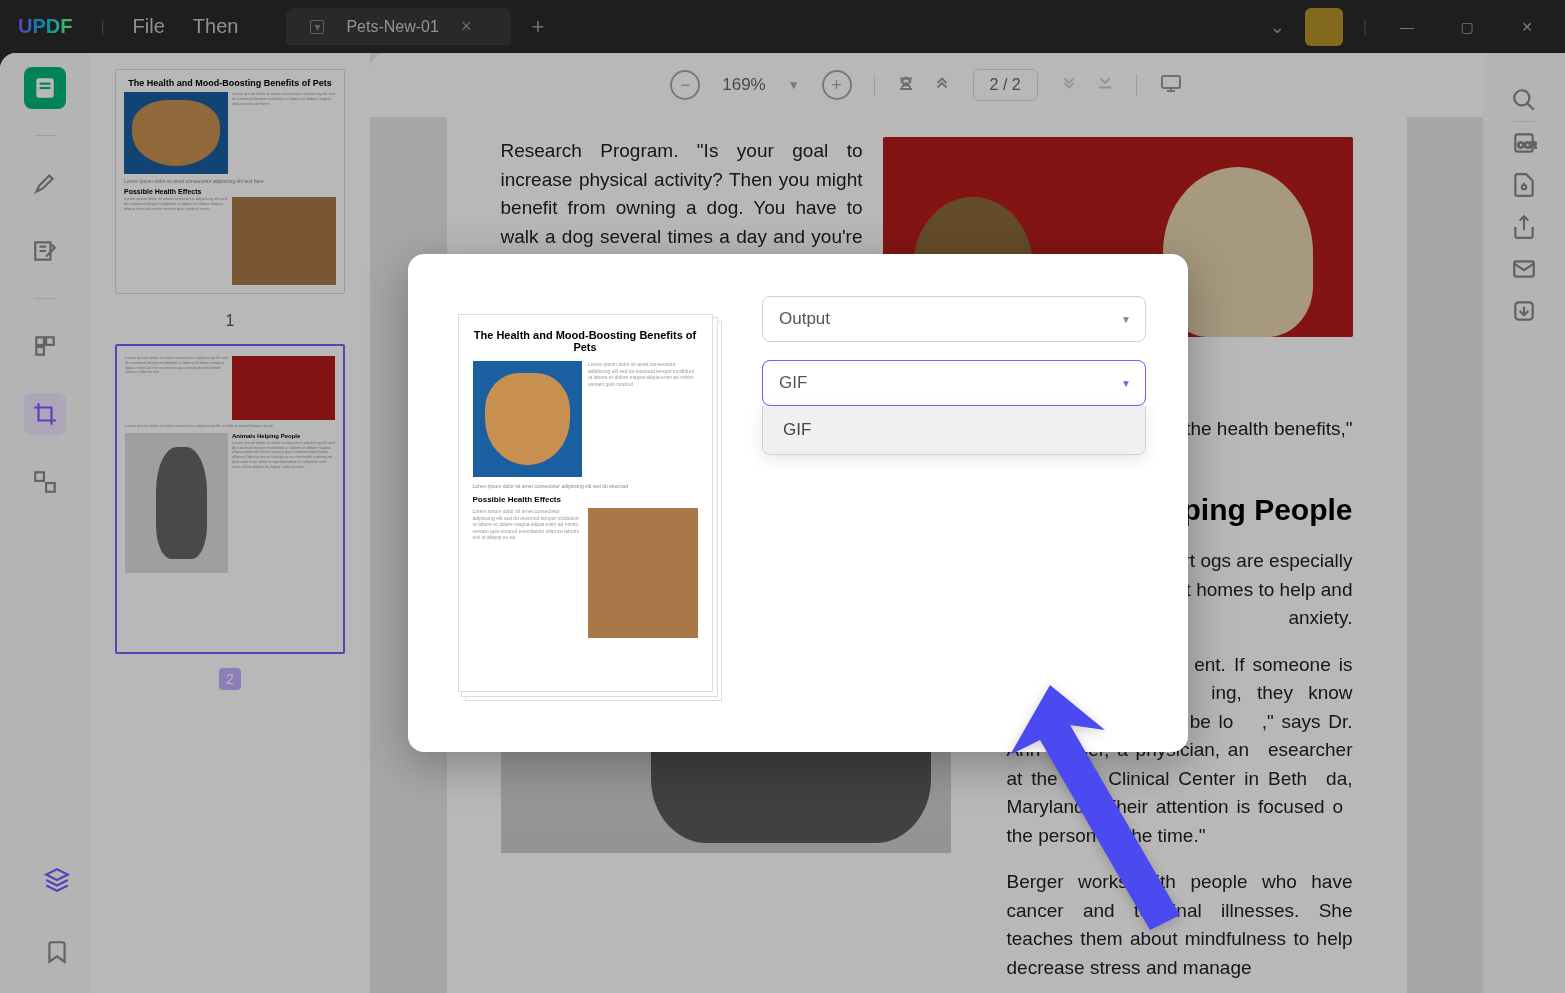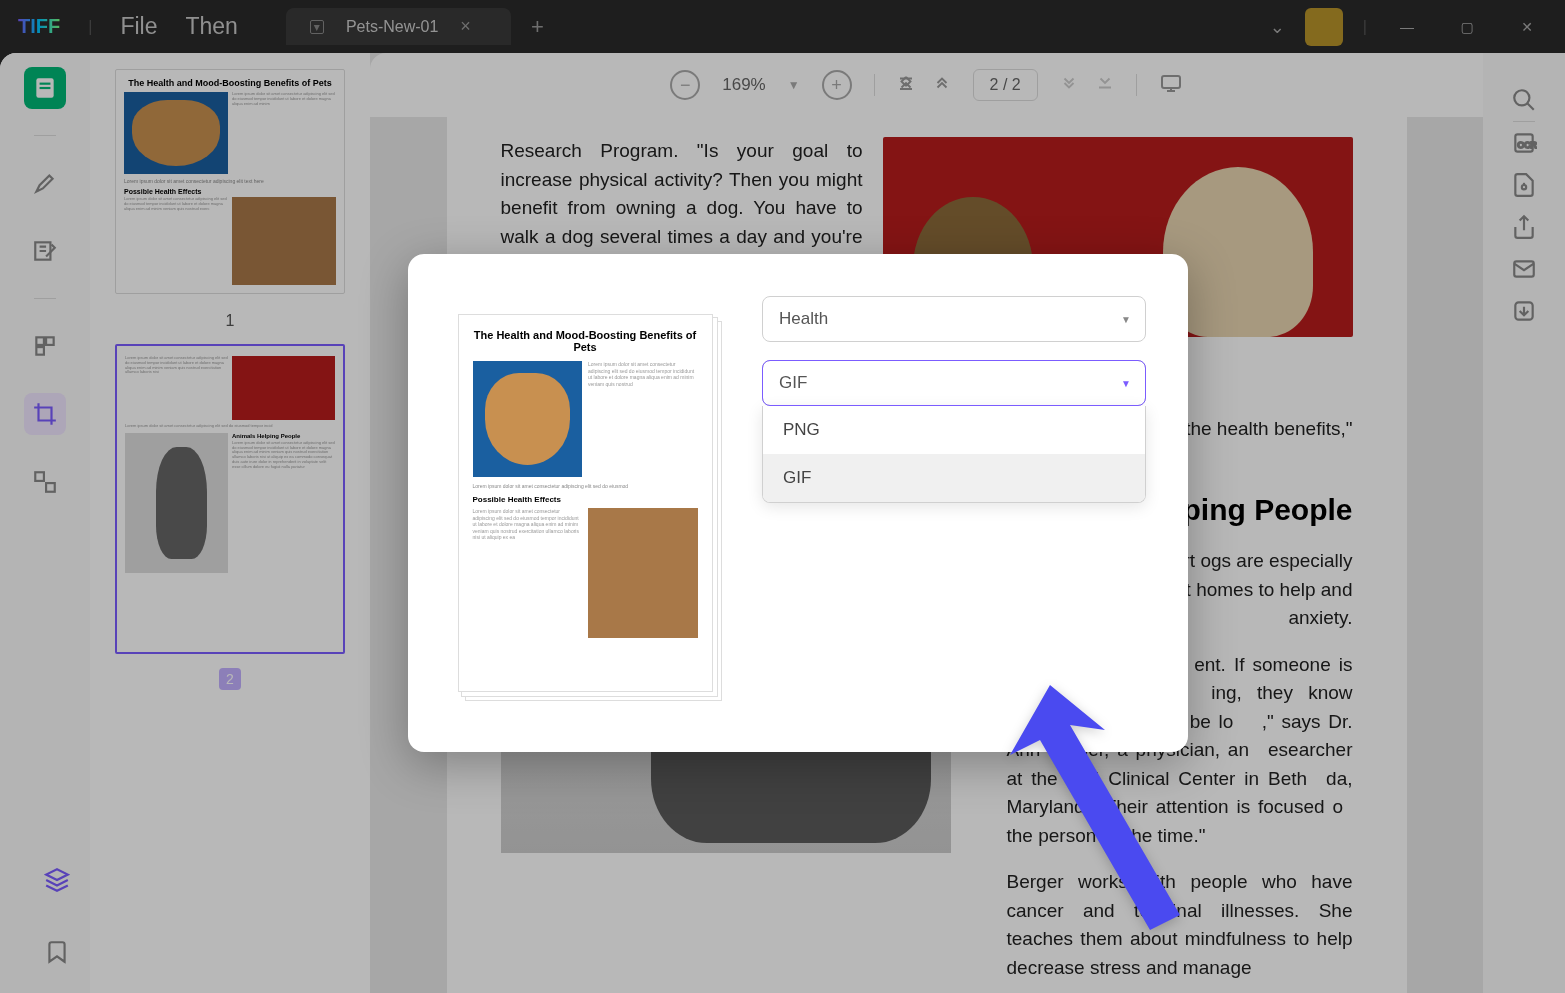--- a/index.html
+++ b/index.html
@@ -1,20 +1,20 @@
 <!DOCTYPE html>
 <html><head>
 <meta charset="utf-8">
 <style>
 * { margin: 0; padding: 0; box-sizing: border-box; font-family: -apple-system, BlinkMacSystemFont, "Segoe UI", sans-serif; }
 body { width: 1565px; height: 993px; background: #2a2a2a; overflow: hidden; position: relative; }
 
 .titlebar { height: 53px; background: #2a2a2a; display: flex; align-items: center; padding: 0 18px; gap: 28px; }
 .logo { font-size: 20px; font-weight: 700; background: linear-gradient(90deg,#7b5cff,#00c8ff,#7eff7e); -webkit-background-clip: text; -webkit-text-fill-color: transparent; }
-.menu-item { color: #c8c8c8; font-size: 23px; cursor: pointer; text-align: right; }
+.menu-item { color: #c8c8c8; font-size: 20px; cursor: pointer; text-align: right; }
 .tab-area { display: flex; align-items: center; margin-left: 20px; gap: 12px; }
 .tab { background: #3a3a3a; border-radius: 8px 8px 0 0; padding: 8px 40px 8px 24px; display: flex; align-items: center; gap: 22px; position: relative; }
 .tab-add-icon { width: 14px; height: 14px; border: 1px solid #888; border-radius: 2px; display: flex; align-items: center; justify-content: center; color: #888; font-size: 12px; }
 .tab-title { color: #ccc; font-size: 16px; }
 .tab-close { color: #999; font-size: 18px; cursor: pointer; }
 .tab-add { color: #999; font-size: 22px; font-weight: 300; cursor: pointer; margin-left: 8px; }
 .window-controls { margin-left: auto; display: flex; align-items: center; gap: 20px; }
 .chev { color:#aaa; font-size:18px; }
 .user-badge { width: 38px; height: 38px; border-radius: 6px; background: #b8942a; }
 .win-btn { width: 40px; height: 30px; color: #aaa; display: flex; align-items: center; justify-content: center; font-size: 14px; cursor: pointer; }
@@ -73,21 +73,21 @@
 
 .arrow-cursor { position: absolute; left: 1010px; top: 685px; z-index: 100; }
 .arrow-svg { width: 200px; filter: drop-shadow(0 3px 6px rgba(0,0,0,0.2)); }
 
 .bottom-tools { position: absolute; left: 36px; bottom: 20px; display:flex; flex-direction: column; gap: 30px; }
 </style>
 </head>
 <body>
 
 <div class="titlebar">
-  <span class="logo">TIFF</span>
+  <span class="logo">UPDF</span>
   <span style="color:#555">|</span>
   <span class="menu-item">File</span>
   <span class="menu-item">Then</span>
   <div class="tab-area">
     <div class="tab">
       <div class="tab-add-icon">▾</div>
       <span class="tab-title">Pets-New-01</span>
       <span class="tab-close">×</span>
     </div>
     <span class="tab-add">+</span>
@@ -310,29 +310,28 @@
       <div style="font-size:5px;color:#888;margin-top:6px">Lorem ipsum dolor sit amet consectetur adipiscing elit sed do eiusmod</div>
       <div style="font-size:8px;font-weight:700;margin-top:6px">Possible Health Effects</div>
       <div style="display:flex;gap:6px;margin-top:4px">
         <div style="flex:1;font-size:5px;color:#999;line-height:1.3">Lorem ipsum dolor sit amet consectetur adipiscing elit sed do eiusmod tempor incididunt ut labore et dolore magna aliqua enim ad minim veniam quis nostrud exercitation ullamco laboris nisi ut aliquip ex ea</div>
         <div style="flex:1;background:#a87848;height:130px"></div>
       </div>
     </div>
   </div>
   <div class="dialog-form">
     <div class="select">
-      <span>Health</span>
+      <span>Output</span>
       <span class="select-chev">▼</span>
     </div>
     <div class="select open">
       <span>GIF</span>
       <span class="select-chev">▼</span>
     </div>
     <div class="dropdown">
-      <div class="option">PNG</div>
       <div class="option hl">GIF</div>
     </div>
   </div>
 </div>
 
 <div class="arrow-cursor">
   <svg class="arrow-svg" viewBox="0 0 200 260">
       <path d="M 40 0 L 0 70 L 30 55 L 140 245 L 170 230 L 60 40 L 95 45 Z" fill="#4a4af0"></path>
     </svg>
 </div>

